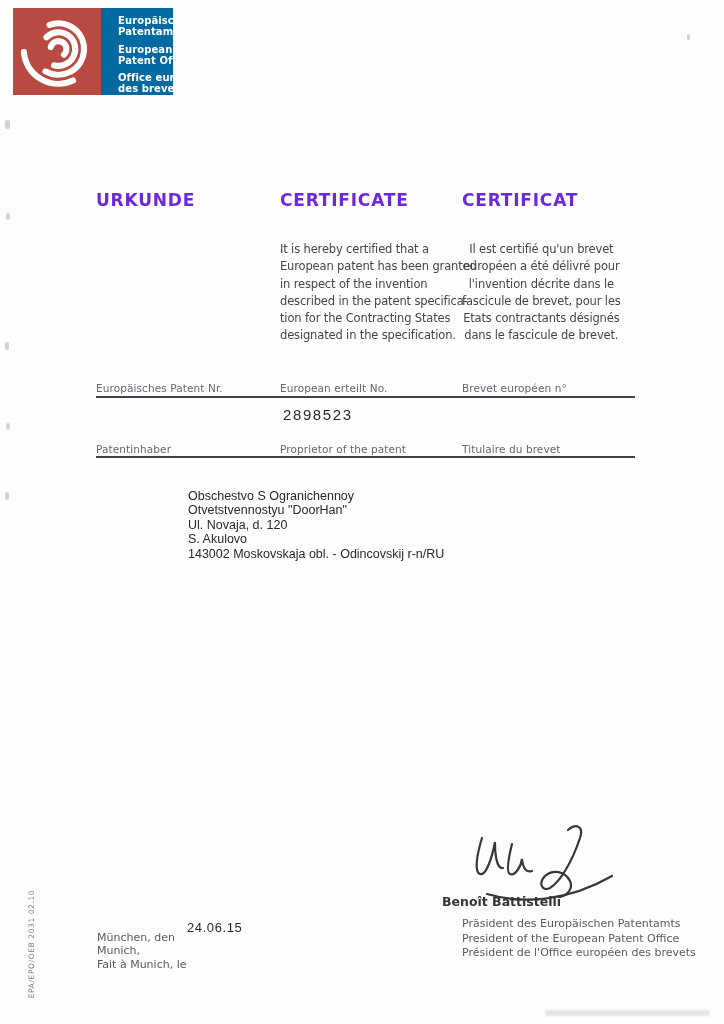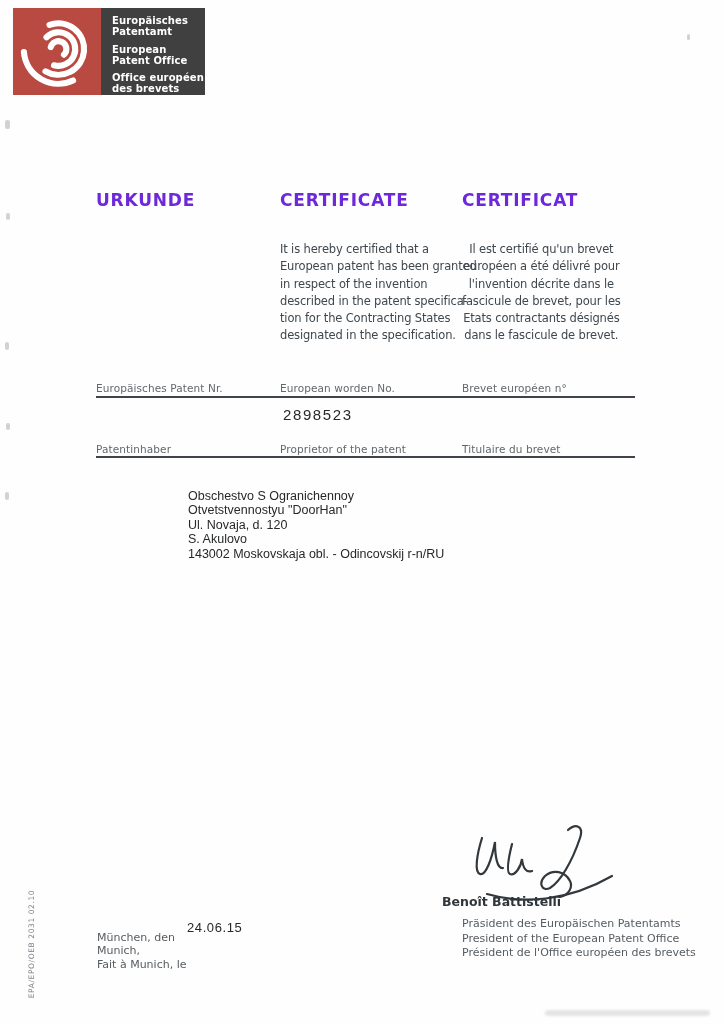--- a/index.html
+++ b/index.html
@@ -6,21 +6,21 @@
   .page{
     position:relative;width:724px;height:1024px;margin:0 auto;
     background:#fefefe;overflow:hidden;
     font-family:"DejaVu Sans","Liberation Sans",sans-serif;
   }
   .abs{position:absolute;}
 
   
   .logo{left:13px;top:8px;display:flex;}
   .logo-red{width:88px;height:87px;background:#b84a42;display:flex;align-items:center;justify-content:center;}
-  .logo-dark{width:104px;height:87px;background:#404040;box-sizing:border-box;padding:7px 4px 0 11px;}
+  .logo-dark{width:72px;height:87px;background:#0369a1;box-sizing:border-box;padding:7px 4px 0 17px;}
   .logo-group{color:#fff;font-size:10px;font-weight:bold;line-height:11.3px;white-space:pre;margin-bottom:6px;letter-spacing:.1px;}
 
   
   .col-head{font-size:17px;font-weight:bold;color:#6d28d9;letter-spacing:.8px;}
   .body-text{font-size:11.5px;letter-spacing:-.15px;line-height:17.3px;color:#3f474e;white-space:pre;}
 
   
   .field-label{font-size:10.5px;color:#62686d;letter-spacing:.1px;}
   .rule{background:#3e444a;}
 
@@ -80,21 +80,21 @@
 tion for the Contracting States
 designated in the specification.</div>
   <div class="abs body-text" style="left:462px;top:241px;text-align:center;">Il est certifié qu'un brevet
 européen a été délivré pour
 l'invention décrite dans le
 fascicule de brevet, pour les
 Etats contractants désignés
 dans le fascicule de brevet.</div>
 
   <div class="abs field-label" style="left:96px;top:382px;">Europäisches Patent Nr.</div>
-  <div class="abs field-label" style="left:280px;top:382px;">European worden No.</div>
+  <div class="abs field-label" style="left:280px;top:382px;">European erteilt No.</div>
   <div class="abs field-label" style="left:462px;top:382px;">Brevet européen n°</div>
   <div class="abs rule" style="left:96px;top:396px;width:539px;height:1.6px;"></div>
   <div class="abs typed patent-no" style="left:283px;top:406px;">2898523</div>
 
   <div class="abs field-label" style="left:96px;top:443px;">Patentinhaber</div>
   <div class="abs field-label" style="left:280px;top:443px;">Proprietor of the patent</div>
   <div class="abs field-label" style="left:462px;top:443px;">Titulaire du brevet</div>
   <div class="abs rule" style="left:96px;top:456px;width:539px;height:2px;"></div>
 
   <div class="abs typed addr" style="left:188px;top:489px;">Obschestvo S Ogranichennoy

